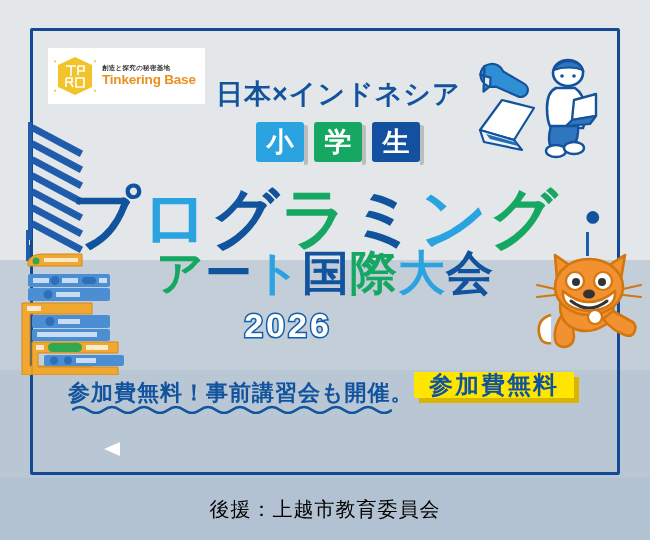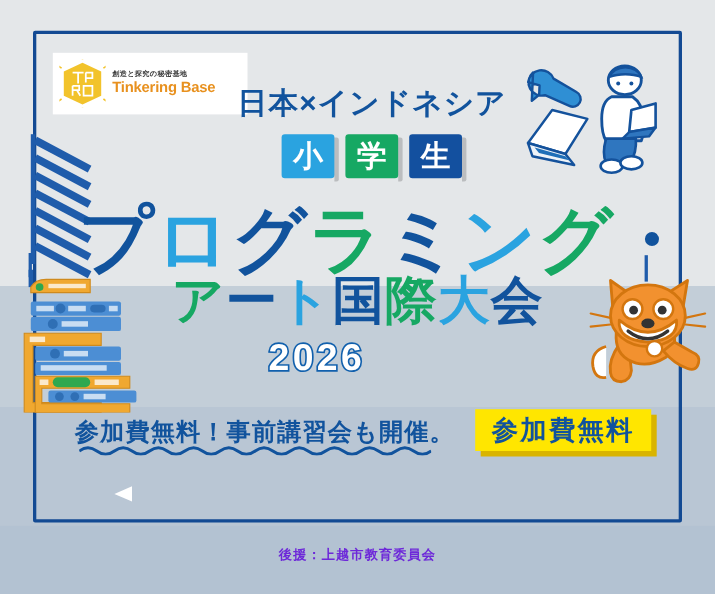--- a/index.html
+++ b/index.html
@@ -73,21 +73,21 @@
     width: 56px; height: 7px;
     background: #1f5cab;
     transform-origin: left center;
     transform: rotate(28deg);
   }
 
   
   .logo-badge {
     position: absolute;
     left: 48px; top: 48px;
-    width: 177px; height: 56px;
+    width: 157px; height: 56px;
     background: #ffffff;
     display: flex;
     align-items: center;
     padding: 0 6px;
     box-sizing: border-box;
   }
   .logo-mark {
     width: 42px; height: 44px;
     flex: none;
     position: relative;
@@ -192,22 +192,22 @@
     white-space: nowrap;
   }
   .wave {
     position: absolute;
     left: 72px; top: 404px;
     width: 320px; height: 10px;
   }
 
   .free-badge {
     position: absolute;
-    left: 432px; top: 372px;
-    width: 160px; height: 38px;
+    left: 414px; top: 372px;
+    width: 160px; height: 26px;
     background: #ffe600;
     display: flex;
     align-items: center;
     justify-content: center;
     font-size: 24px;
     font-weight: bold;
     color: #11539d;
     letter-spacing: 2px;
     white-space: nowrap;
     box-shadow: 5px 5px 0 #d9b400;
@@ -236,23 +236,23 @@
     border-top: 7px solid transparent;
     border-bottom: 7px solid transparent;
     border-right: 16px solid #ffffff;
   }
 
   .credit {
     position: absolute;
     left: 0; top: 496px;
     width: 650px;
     text-align: center;
-    font-size: 12px;
-    font-weight: bold;
-    color: #6d28d9;
+    font-size: 20px;
+    font-weight: normal;
+    color: #000000;
     letter-spacing: 1px;
     white-space: nowrap;
   }
 
   
   .illus-tools { position: absolute; left: 470px; top: 52px; }
   .illus-cat   { position: absolute; left: 533px; top: 245px; }
   .illus-blocks{ position: absolute; left: 2px;   top: 245px; }
 
   .hang-line {

